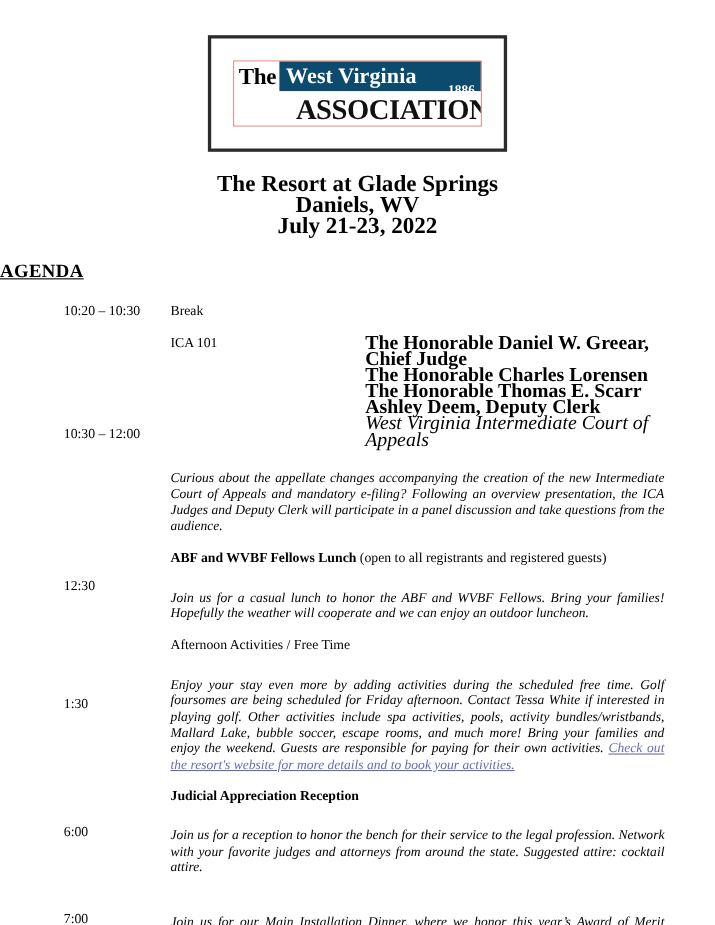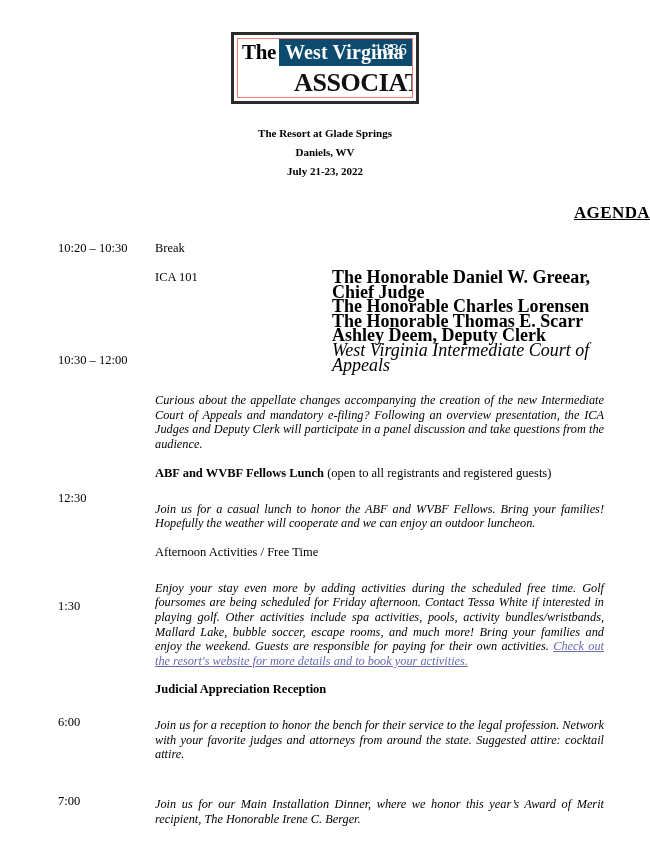--- a/index.html
+++ b/index.html
@@ -25,23 +25,23 @@
   }
 
   
   .logo-wrap {
     display: flex;
     justify-content: center;
     padding-top: 32px;
   }
   .logo-box {
     border: 3px solid #2b2b2b;
-    padding: 3px;
-    background: #ffffff;
-    width: 188px;
+    padding: 20px;
+    background: #ffffff;
+    width: 272px;
     box-sizing: border-box;
   }
   .logo-inner {
     border: 1px solid #e8796f;
     padding: 0;
     position: relative;
   }
   .logo-top {
     display: flex;
     align-items: stretch;
@@ -67,24 +67,24 @@
     color: #ffffff;
     font-weight: bold;
     font-size: 20px;
     line-height: 27px;
     padding-left: 6px;
     letter-spacing: 0.1px;
   }
   .logo-year {
     position: absolute;
     right: 5px;
-    top: 2px;
+    top: 18px;
     color: #ffffff;
-    font-weight: normal;
-    font-size: 16px;
+    font-weight: bold;
+    font-size: 12px;
     letter-spacing: 0.2px;
   }
   .logo-bottom {
     background: #ffffff;
     height: 31px;
     position: relative;
     overflow: hidden;
   }
   .logo-bar {
     position: absolute;
@@ -108,25 +108,25 @@
     letter-spacing: -0.4px;
     color: #111111;
     z-index: 1;
   }
 
   
   .title-block {
     text-align: center;
     margin-top: 20px;
     font-weight: bold;
-    font-size: 11px;
+    font-size: 21px;
     line-height: 19px;
   }
   .agenda-heading {
-    text-align: right;
+    text-align: left;
     margin-top: 22px;
     font-weight: bold;
     font-size: 17px;
     text-decoration: underline;
     letter-spacing: 0.4px;
   }
   .day-line {
     text-align: center;
     margin-top: 18px;
     font-weight: bold;

